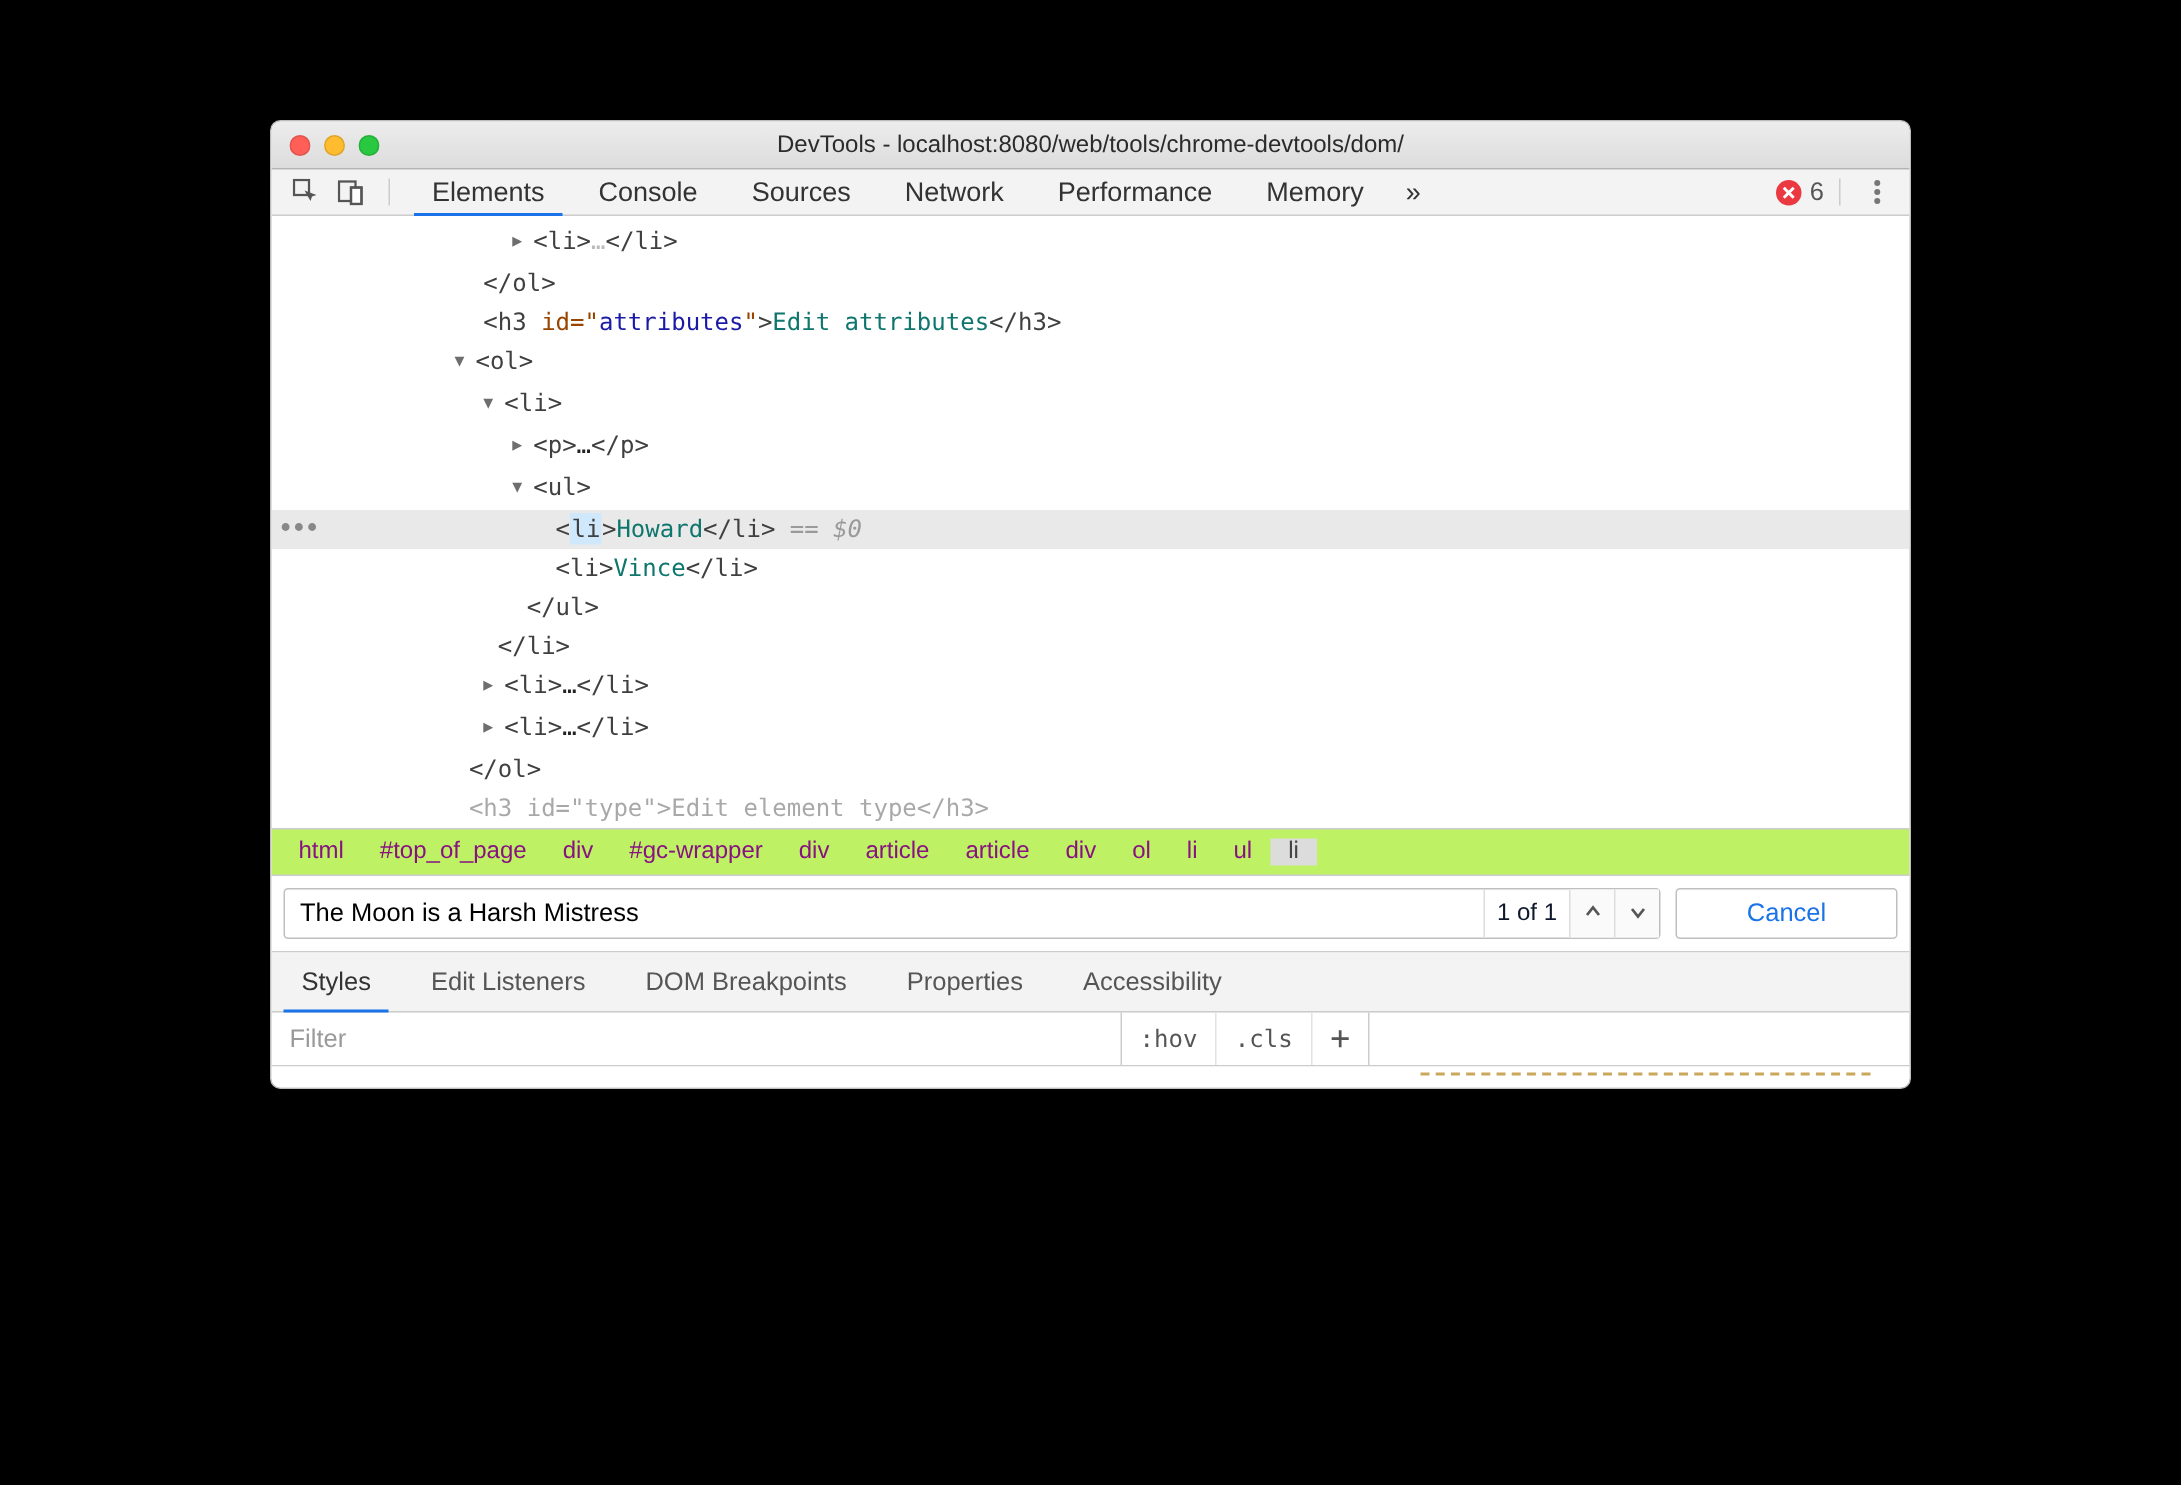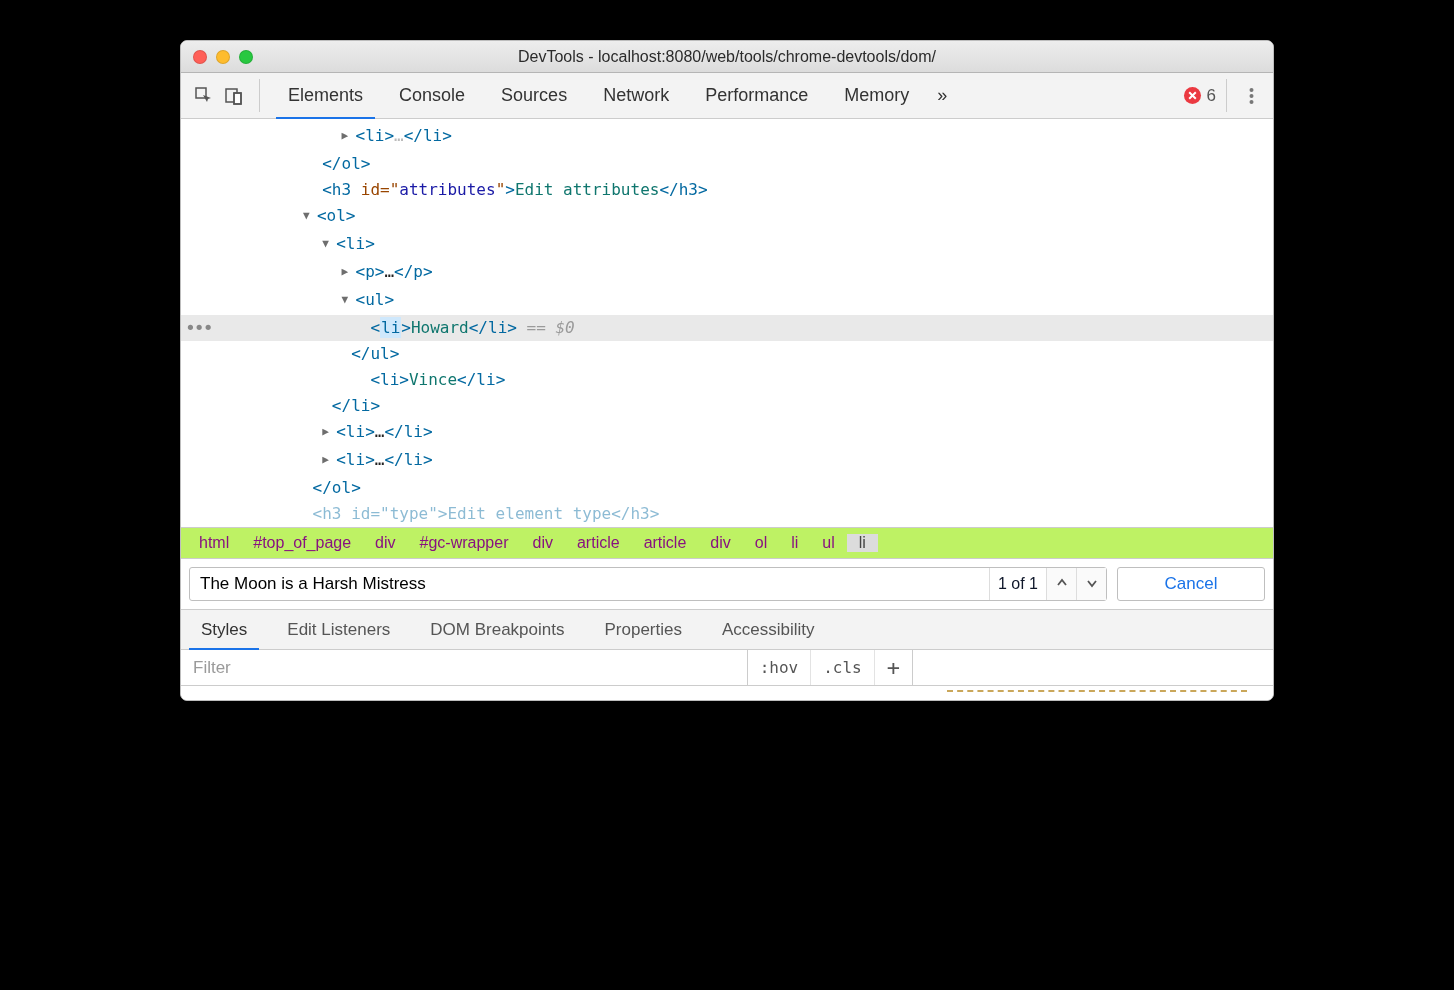--- a/index.html
+++ b/index.html
@@ -7,21 +7,21 @@
   body {
     background: #000;
     font-family: -apple-system, "Helvetica Neue", "Lucida Grande", Arial, sans-serif;
     font-size: 14px;
     display: flex;
     align-items: flex-start;
     justify-content: center;
   }
   .window {
     width: 1094px;
-    margin-top: 40px;
+    margin-top: 80px;
     background: #fff;
     border-radius: 7px;
     box-shadow: 0 12px 40px rgba(0,0,0,.7);
     overflow: hidden;
     border: 1px solid #bdbdbd;
   }
   
   .titlebar {
     height: 32px;
     background: linear-gradient(#ededed, #dcdcdc);
@@ -37,21 +37,21 @@
   .tl.yellow { background: #febc2e; }
   .tl.green  { background: #28c840; }
   .title {
     position: absolute; left: 0; right: 0;
     text-align: center;
     font-size: 16px; color: #2b2b2b;
     pointer-events: none;
   }
   
   .toolbar {
-    height: 46px;
+    height: 31px;
     background: #f3f3f3;
     border-bottom: 1px solid #ccc;
     display: flex;
     align-items: stretch;
     padding: 0 8px;
     gap: 0;
     font-size: 18px;
     color: #333;
   }
   .toolbar .icon-btn { width: 30px; display:flex; align-items:center; justify-content:center; color:#555; }
@@ -71,21 +71,21 @@
     line-height: 26px;
     color: #222;
     padding: 4px 0 6px 0;
     height: 408px;
     overflow: hidden;
     position: relative;
   }
   .row { white-space: pre; padding-left: 16px;}
   .row.sel { background:#e9e9e9; }
   .row.sel .ov { position:absolute; left:4px; color:#888; letter-spacing:-2px; font-size:18px;} 
-  .tag { color:#0369a1; }
+  .tag { color:#404040; }
   .attr { color:#994500; }
   .attrval { color:#1a1aa6; }
   .txt { color:#0f766e; }
   .ell { color:#222; }
   .arrow { display:inline-block; width:14px; color:#6e6e6e; }
   .arrow.right::before { content:"▶"; font-size:11px; position:relative; top:-2px;}
   .arrow.down::before  { content:"▼"; font-size:11px; position:relative; top:-2px;}
   .dollar { color:#9a9a9a; font-style: italic;}
   .eqeq   { color:#9a9a9a; }
   .hl { background:#cfe8fc; padding:1px 1px;}
@@ -189,22 +189,22 @@
 
   <div class="dom">
     <div class="row">               <span class="arrow right"></span><span class="cut"><span class="tag">&lt;li&gt;</span><span>…</span><span class="tag">&lt;/li&gt;</span></span></div>
     <div class="row">             <span class="tag">&lt;/ol&gt;</span></div>
     <div class="row">             <span class="tag">&lt;h3 </span><span class="attr">id</span><span class="attr">="</span><span class="attrval">attributes</span><span class="attr">"</span><span class="tag">&gt;</span><span class="txt">Edit attributes</span><span class="tag">&lt;/h3&gt;</span></div>
     <div class="row">           <span class="arrow down"></span><span class="tag">&lt;ol&gt;</span></div>
     <div class="row">             <span class="arrow down"></span><span class="tag">&lt;li&gt;</span></div>
     <div class="row">               <span class="arrow right"></span><span class="tag">&lt;p&gt;</span><span class="ell">…</span><span class="tag">&lt;/p&gt;</span></div>
     <div class="row">               <span class="arrow down"></span><span class="tag">&lt;ul&gt;</span></div>
     <div class="row sel"><span class="ov">•••</span>                  <span class="tag"><span>&lt;</span><span class="hl">li</span><span>&gt;</span></span><span class="txt">Howard</span><span class="tag">&lt;/li&gt;</span><span class="eqeq"> == </span><span class="dollar">$0</span></div>
+    <div class="row">                  <span class="tag">&lt;li&gt;</span><span class="txt">Vince</span><span class="tag">&lt;/li&gt;</span></div>
     <div class="row">                <span class="tag">&lt;/ul&gt;</span></div>
-    <div class="row">                  <span class="tag">&lt;li&gt;</span><span class="txt">Vince</span><span class="tag">&lt;/li&gt;</span></div>
     <div class="row">              <span class="tag">&lt;/li&gt;</span></div>
     <div class="row">             <span class="arrow right"></span><span class="tag">&lt;li&gt;</span><span class="ell">…</span><span class="tag">&lt;/li&gt;</span></div>
     <div class="row">             <span class="arrow right"></span><span class="tag">&lt;li&gt;</span><span class="ell">…</span><span class="tag">&lt;/li&gt;</span></div>
     <div class="row">            <span class="tag">&lt;/ol&gt;</span></div>
     <div class="row" style="opacity:.45">            <span class="tag">&lt;h3 id="type"&gt;Edit element type&lt;/h3&gt;</span></div>
   </div>
 
   <div class="crumbs">
     <span class="crumb">html</span>
     <span class="crumb">#top_of_page</span>

